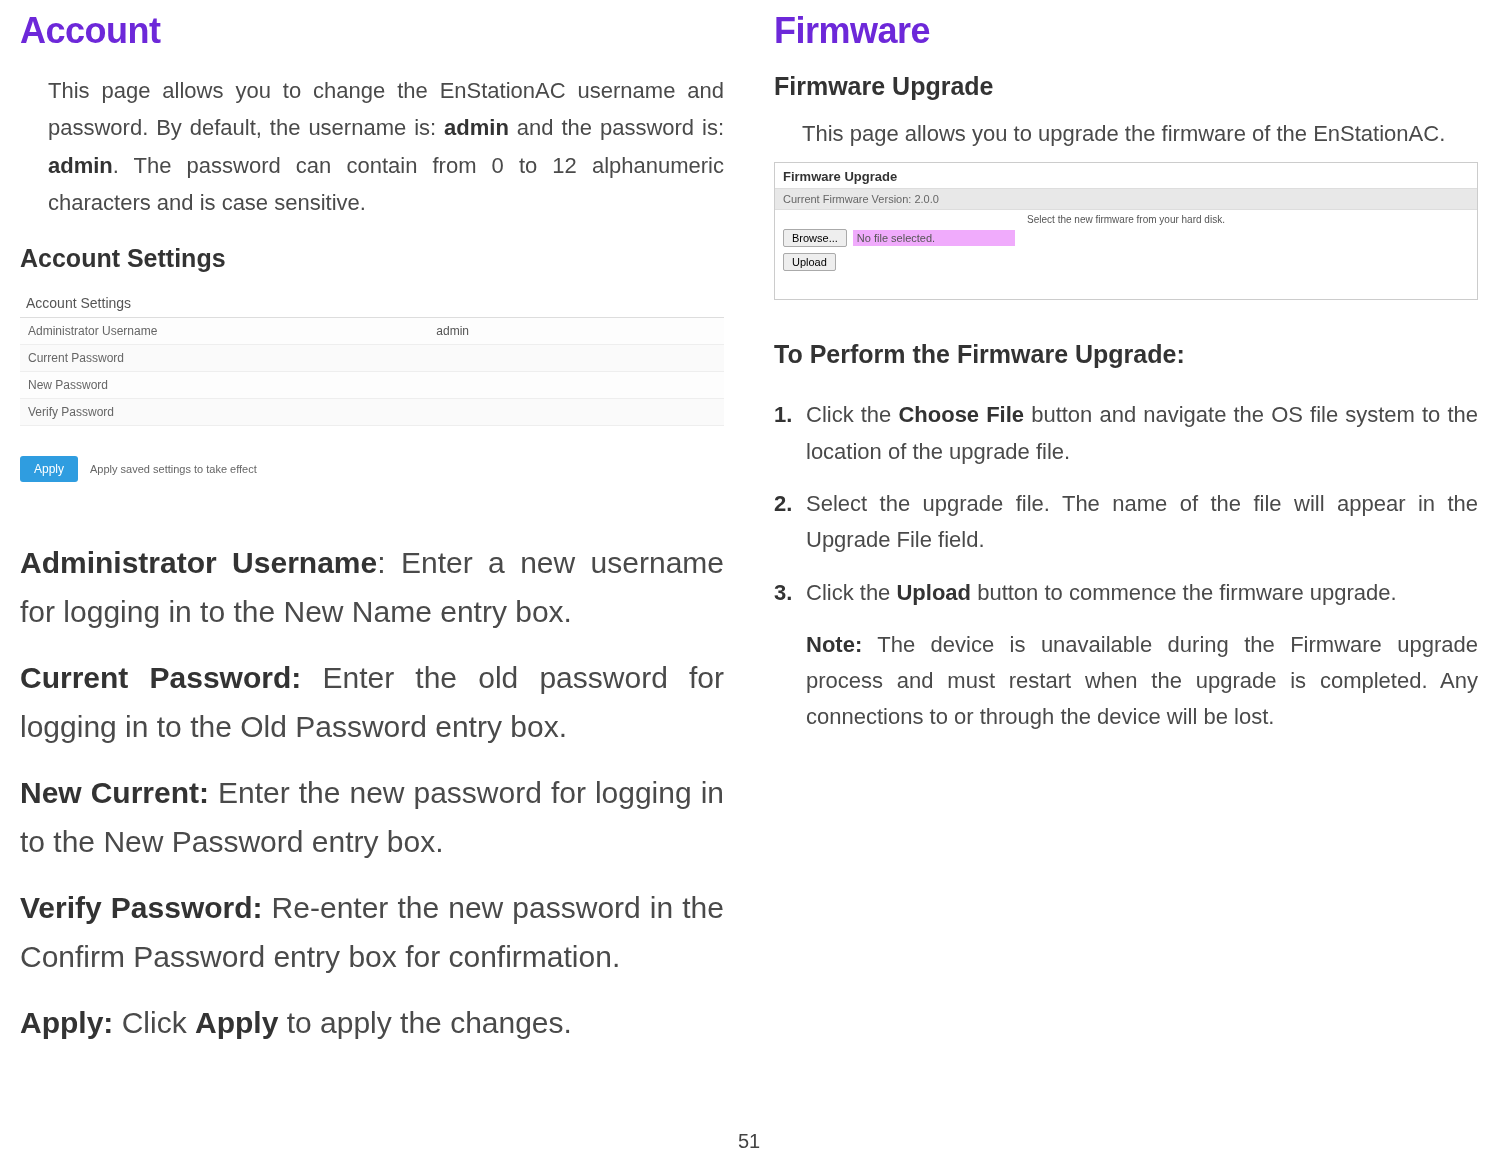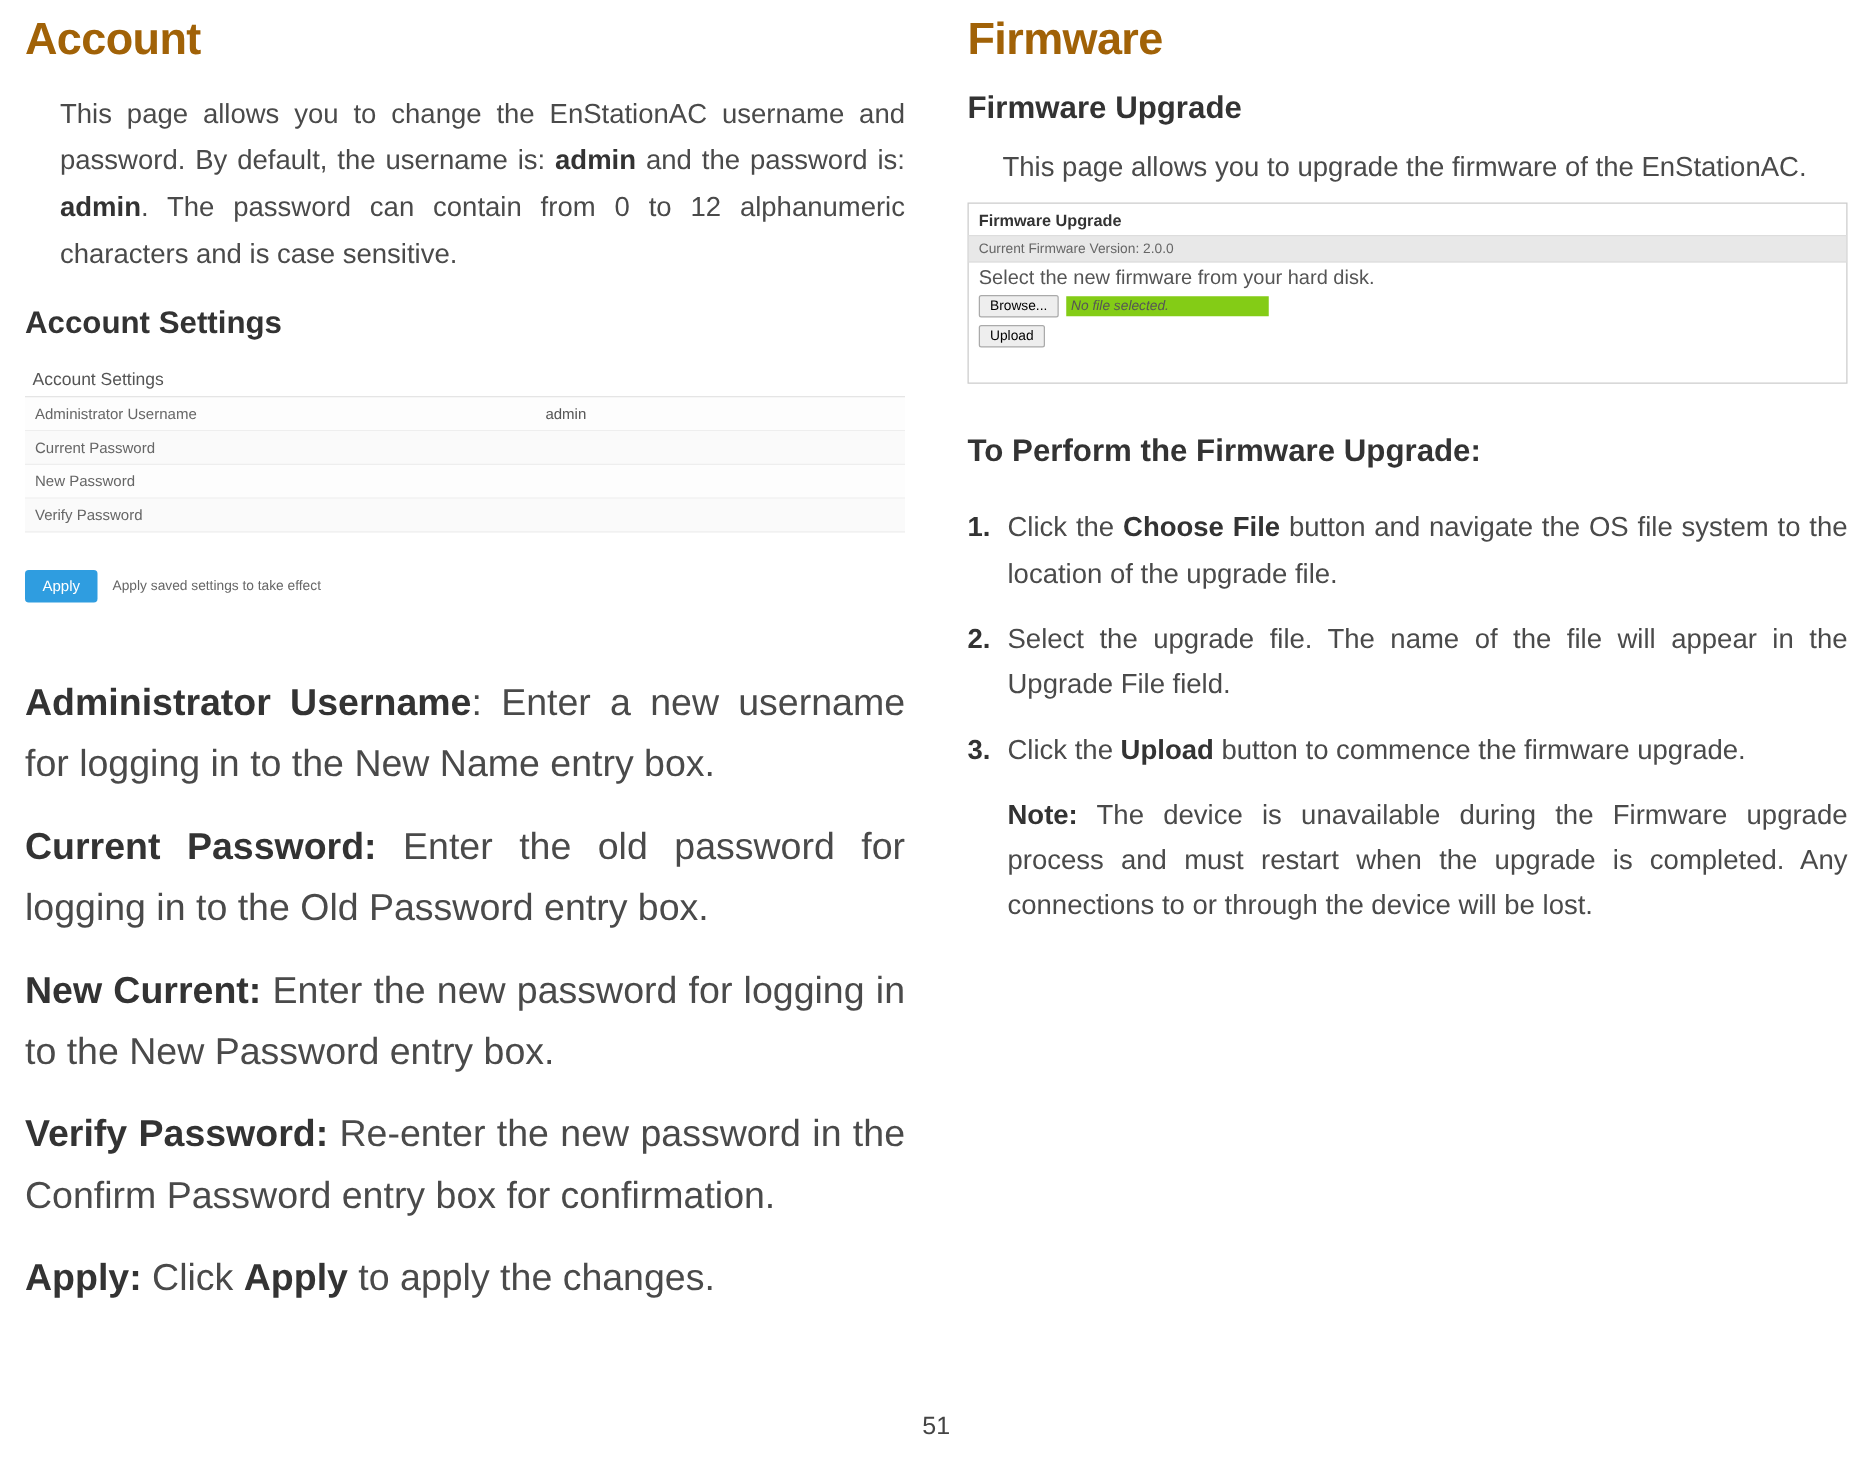--- a/index.html
+++ b/index.html
@@ -17,21 +17,21 @@
     gap: 50px;
     padding: 0 20px;
   }
   .col {
     flex: 1;
     min-width: 0;
   }
   h1 {
     font-size: 36px;
     font-weight: 700;
-    color: #a16207;
+    color: #6d28d9;
     margin-bottom: 20px;
     letter-spacing: -0.5px;
   }
   h2.subhead {
     font-size: 25px;
     font-weight: 700;
     color: #333;
     margin-top: 22px;
     margin-bottom: 14px;
   }
@@ -118,45 +118,45 @@
   }
   .fw-grey {
     background: #e8e8e8;
     color: #666;
     font-size: 11px;
     padding: 4px 8px;
     border-top: 1px solid #ddd;
     border-bottom: 1px solid #ddd;
   }
   .fw-line {
-    font-size: 16px;
+    font-size: 10px;
     color: #555;
     padding: 4px 8px 2px;
+    text-align: center;
   }
   .fw-browse-row {
     display: flex;
     align-items: center;
     gap: 6px;
     padding: 2px 8px;
   }
   .fw-browse-btn {
     font-size: 11px;
     background: #eee;
     border: 1px solid #aaa;
     border-radius: 2px;
     padding: 2px 8px;
     cursor: pointer;
     text-align: center;
   }
   .fw-nofile {
     font-size: 11px;
     color: #555;
-    background:#84cc16;
+    background:#f0abfc;
     padding:2px 80px 2px 4px;
-    font-style:italic;
   }
   .fw-upload-btn {
     font-size: 11px;
     background: #eee;
     border: 1px solid #aaa;
     border-radius: 2px;
     padding: 2px 8px;
     margin: 4px 8px 0;
     cursor: pointer;
     display:inline-block;

